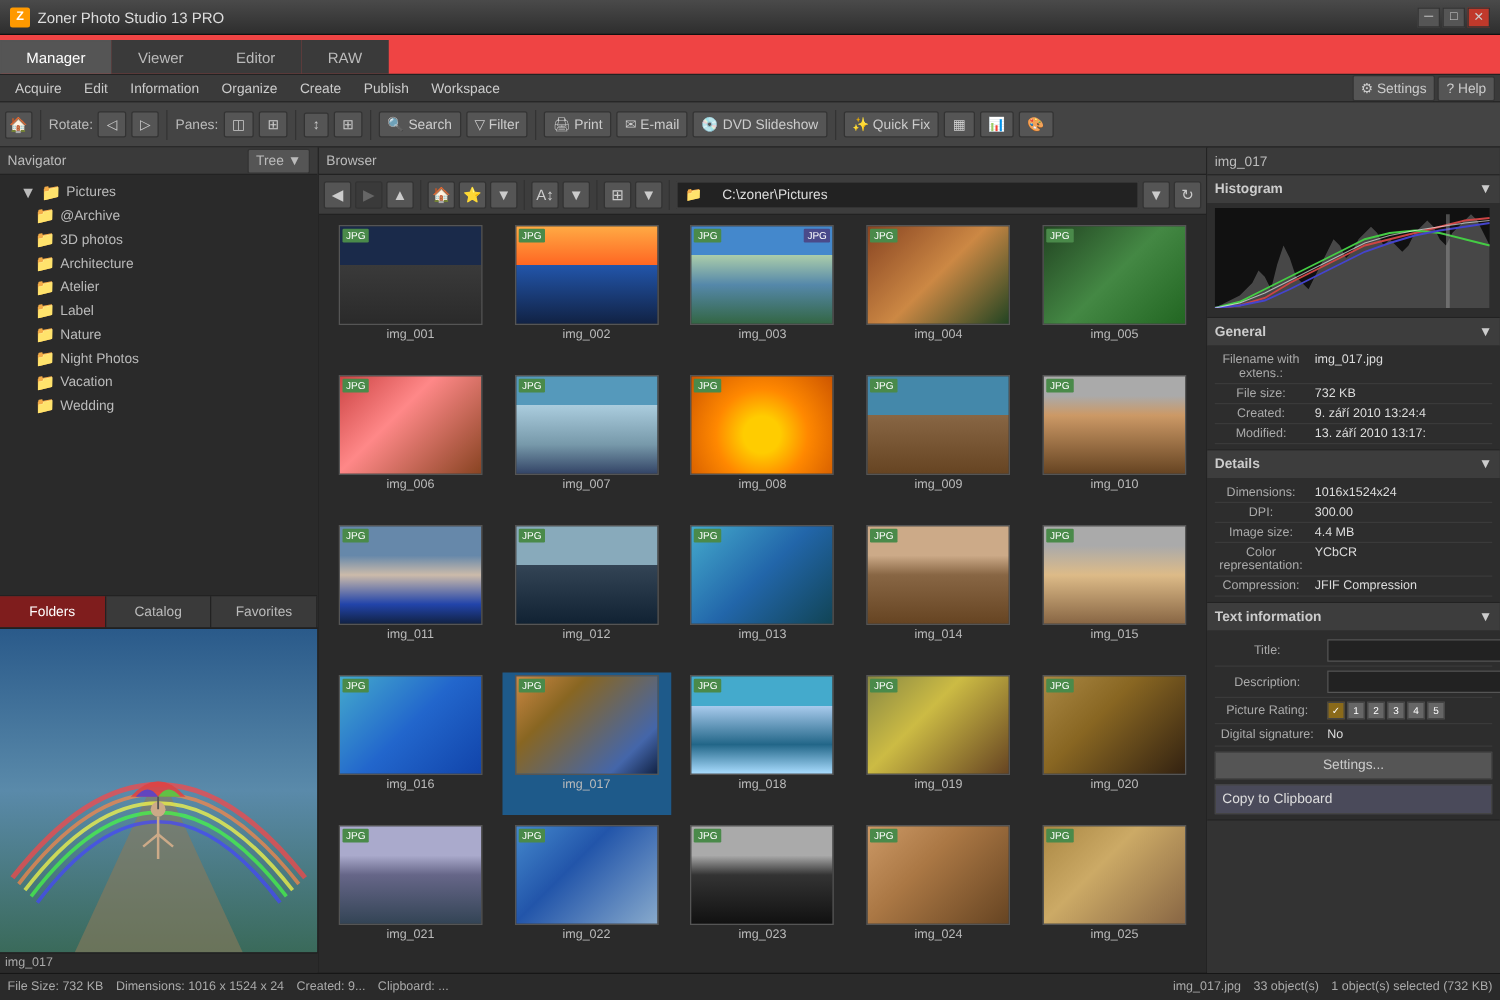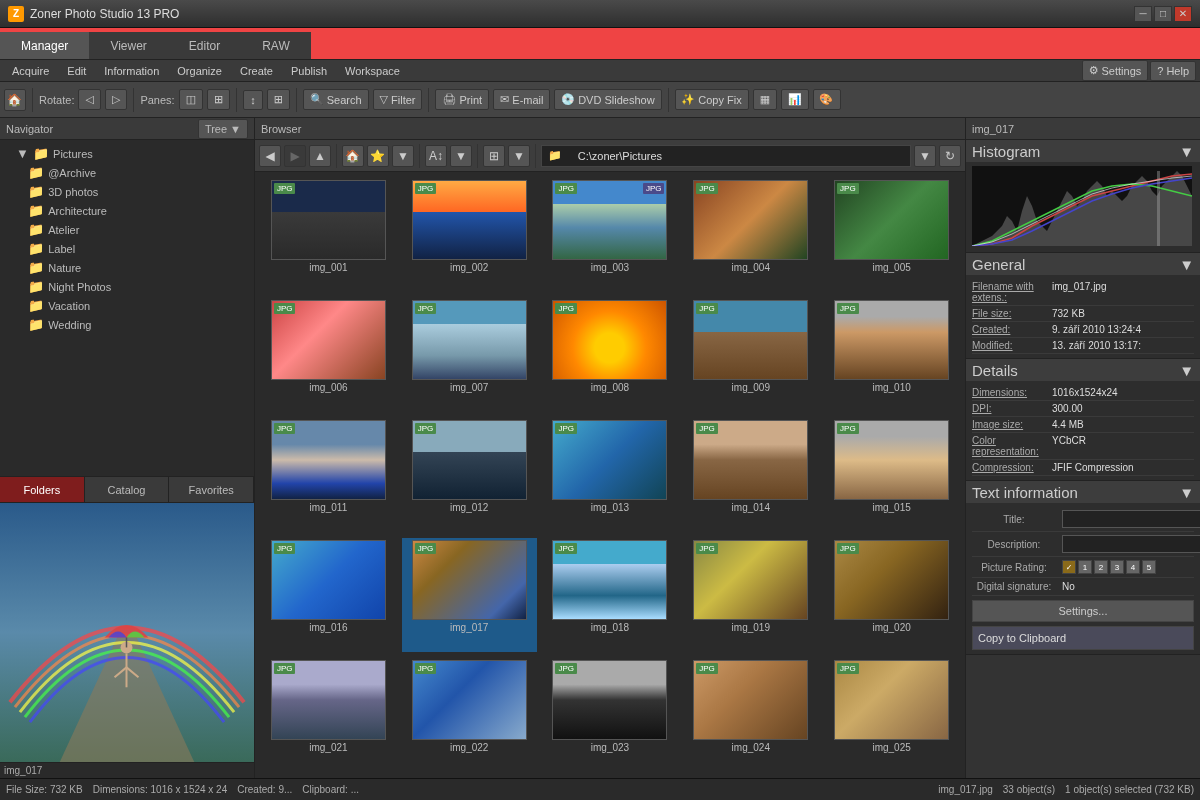--- a/index.html
+++ b/index.html
@@ -158,28 +158,28 @@
       height: 22px; background: #3a3a3a; display: flex; align-items: center;
       padding: 0 6px; border-bottom: 1px solid #222;
     }
     #img-title-bar span { font-size: 11px; color: #bbb; }
 
     .right-section { border-bottom: 1px solid #222; }
     .section-header {
       height: 22px; background: #3d3d3d; display: flex; align-items: center;
       padding: 0 6px; cursor: pointer; justify-content: space-between;
     }
-    .section-header span { font-size: 15px; color: #ccc; font-weight: normal; }
+    .section-header span { font-size: 11px; color: #ccc; font-weight: bold; }
     .section-content { padding: 4px 6px; background: #2d2d2d; }
 
     
     .info-row {
       display: flex; padding: 2px 0; border-bottom: 1px solid #3a3a3a;
     }
-    .info-label { width: 80px; color: #aaa; font-size: 10px; text-align: left; padding-right: 6px; flex-shrink: 0; text-decoration: underline; }
+    .info-label { width: 80px; color: #aaa; font-size: 10px; text-align: center; padding-right: 6px; flex-shrink: 0; }
     .info-value { color: #ddd; font-size: 10px; }
 
     
     .text-info-row { display: flex; align-items: center; padding: 3px 0; border-bottom: 1px solid #3a3a3a; }
     .ti-label { width: 90px; color: #aaa; font-size: 10px; text-align: center; padding-right: 6px; flex-shrink: 0; }
     .ti-input {
       flex: 1; height: 18px; background: #222; border: 1px solid #555;
       color: #ddd; font-size: 10px; padding: 0 3px;
     }
     .rating-stars { display: flex; gap: 2px; }
@@ -308,21 +308,21 @@
     <span>✉</span>
     <span>E-mail</span>
   </div>
   <div class="tb-btn">
     <span>💿</span>
     <span>DVD Slideshow</span>
   </div>
   <div class="tb-sep"></div>
   <div class="tb-btn">
     <span>✨</span>
-    <span>Copy Fix</span>
+    <span>Quick Fix</span>
   </div>
   <div class="tb-btn">▦</div>
   <div class="tb-btn">📊</div>
   <div class="tb-btn">🎨</div>
 </div>
 
 <div id="main">
 
   <div id="left-panel">
     <div id="nav-header">

